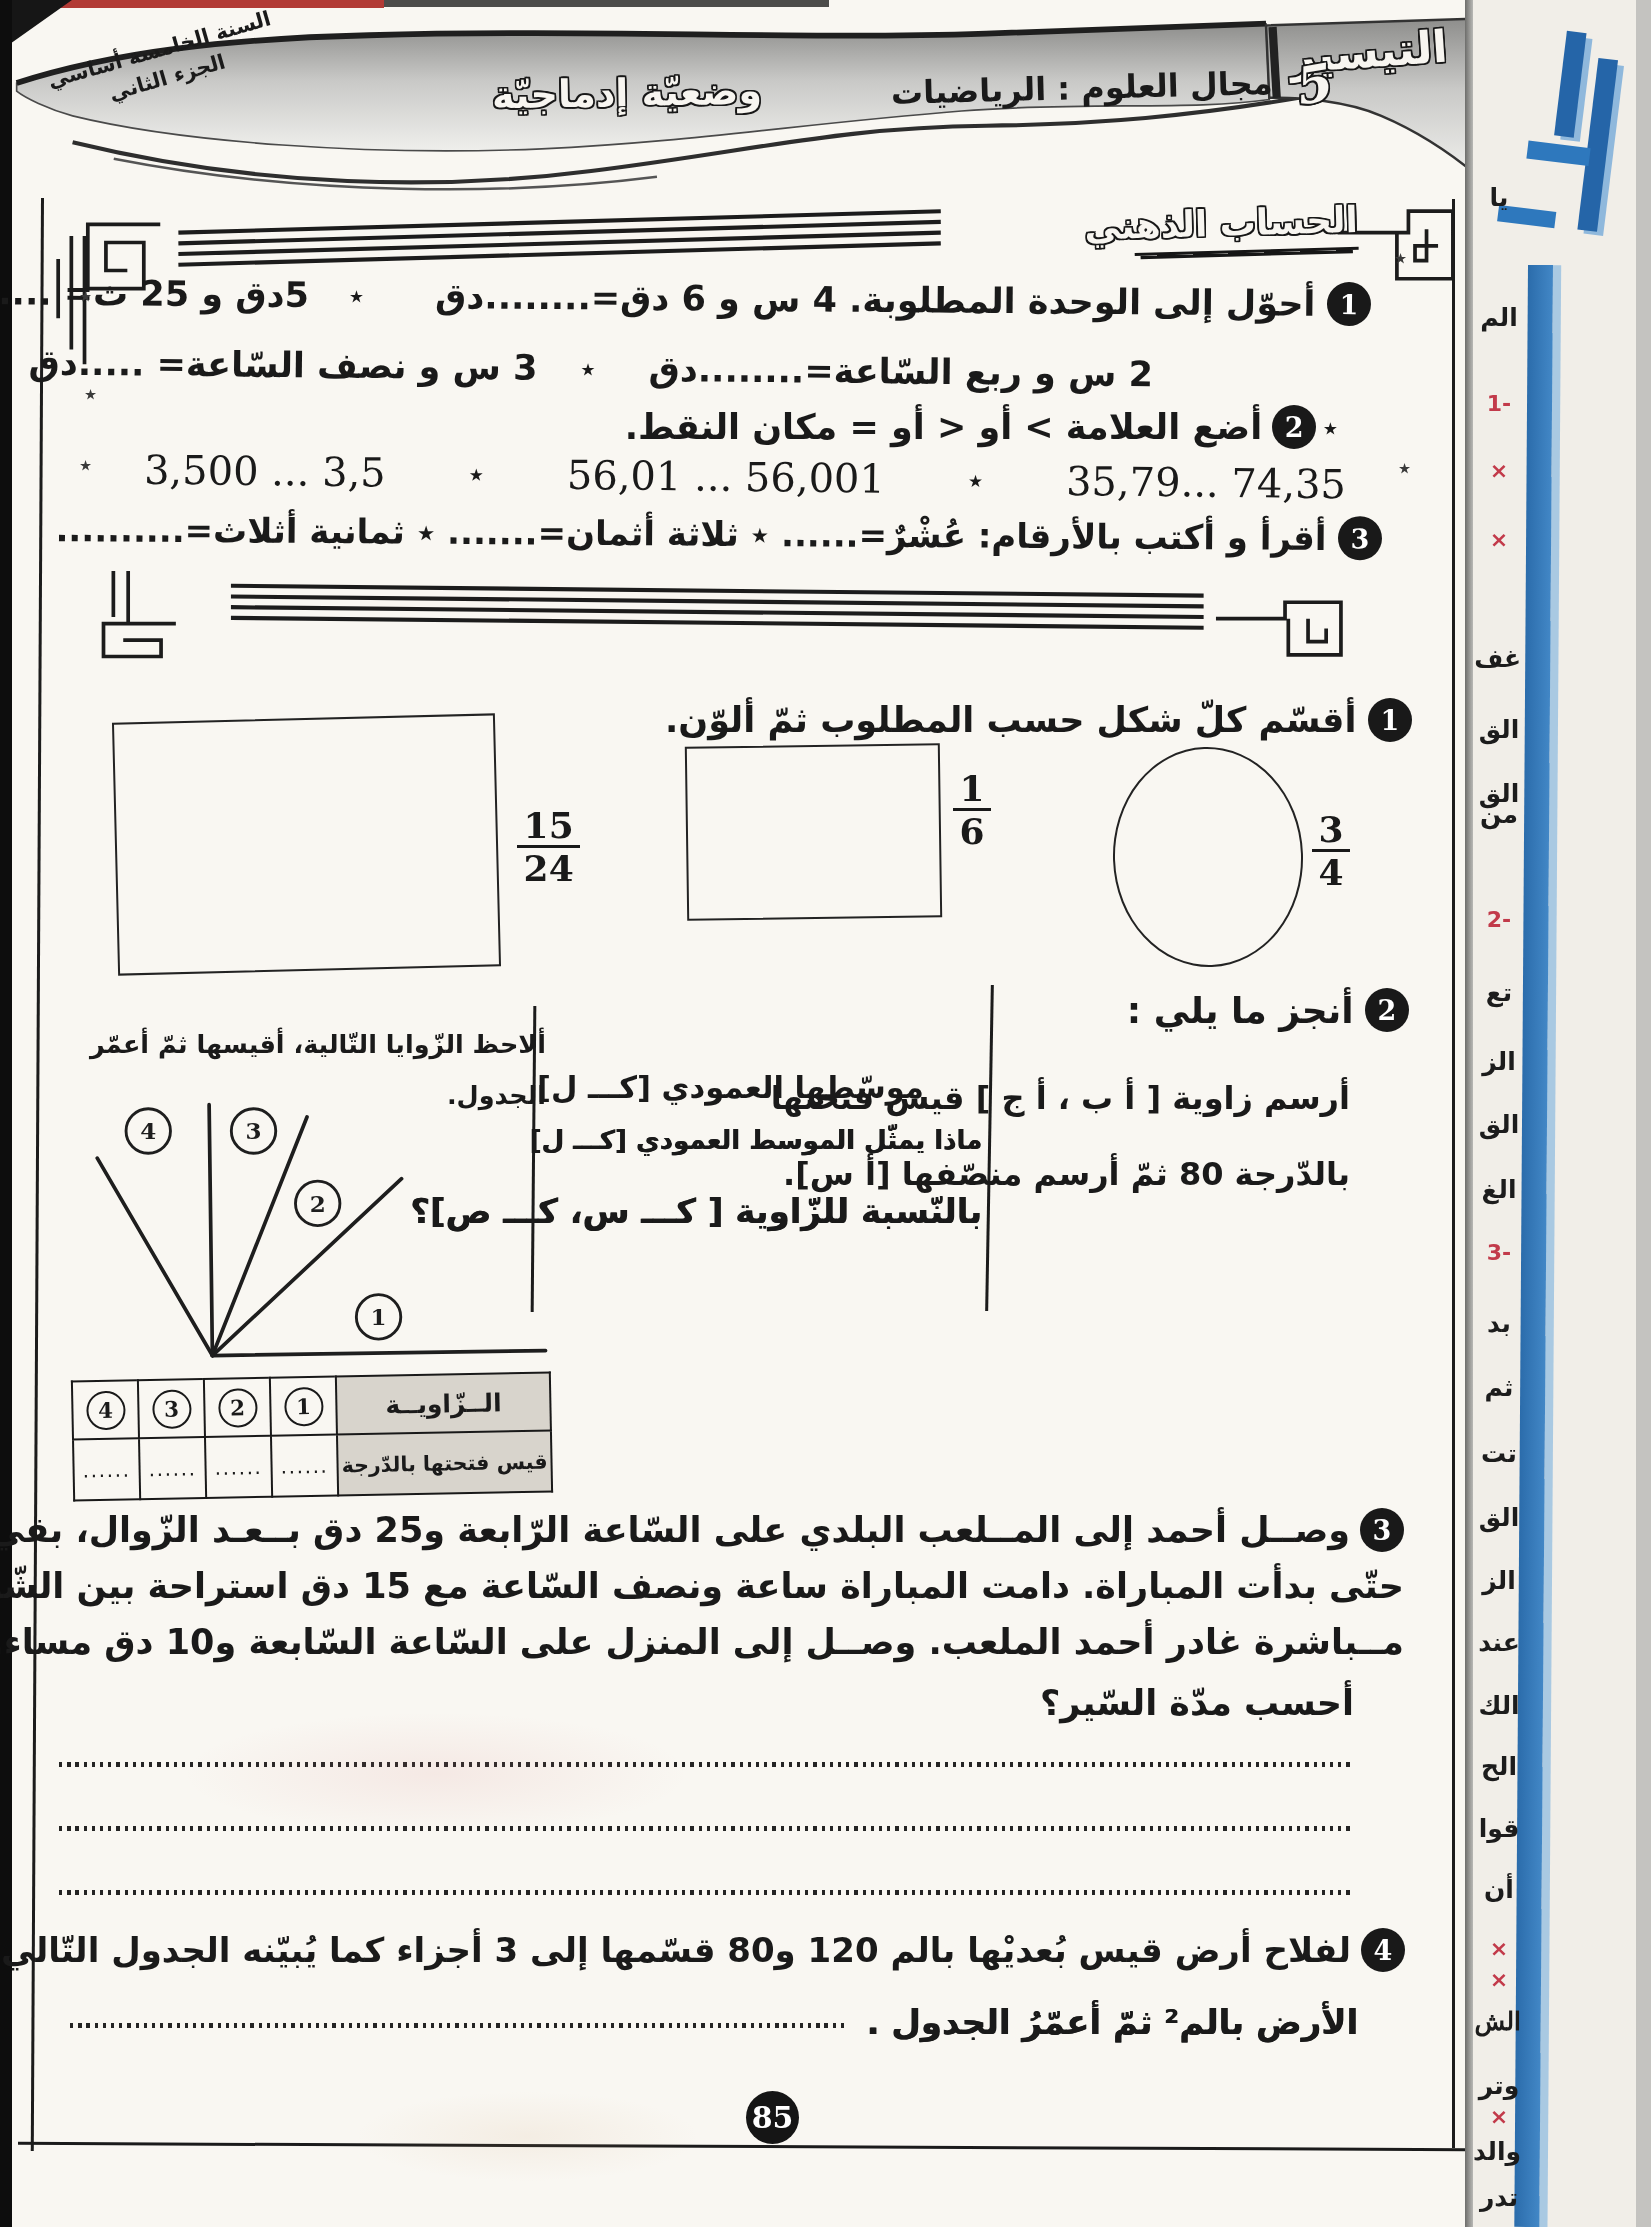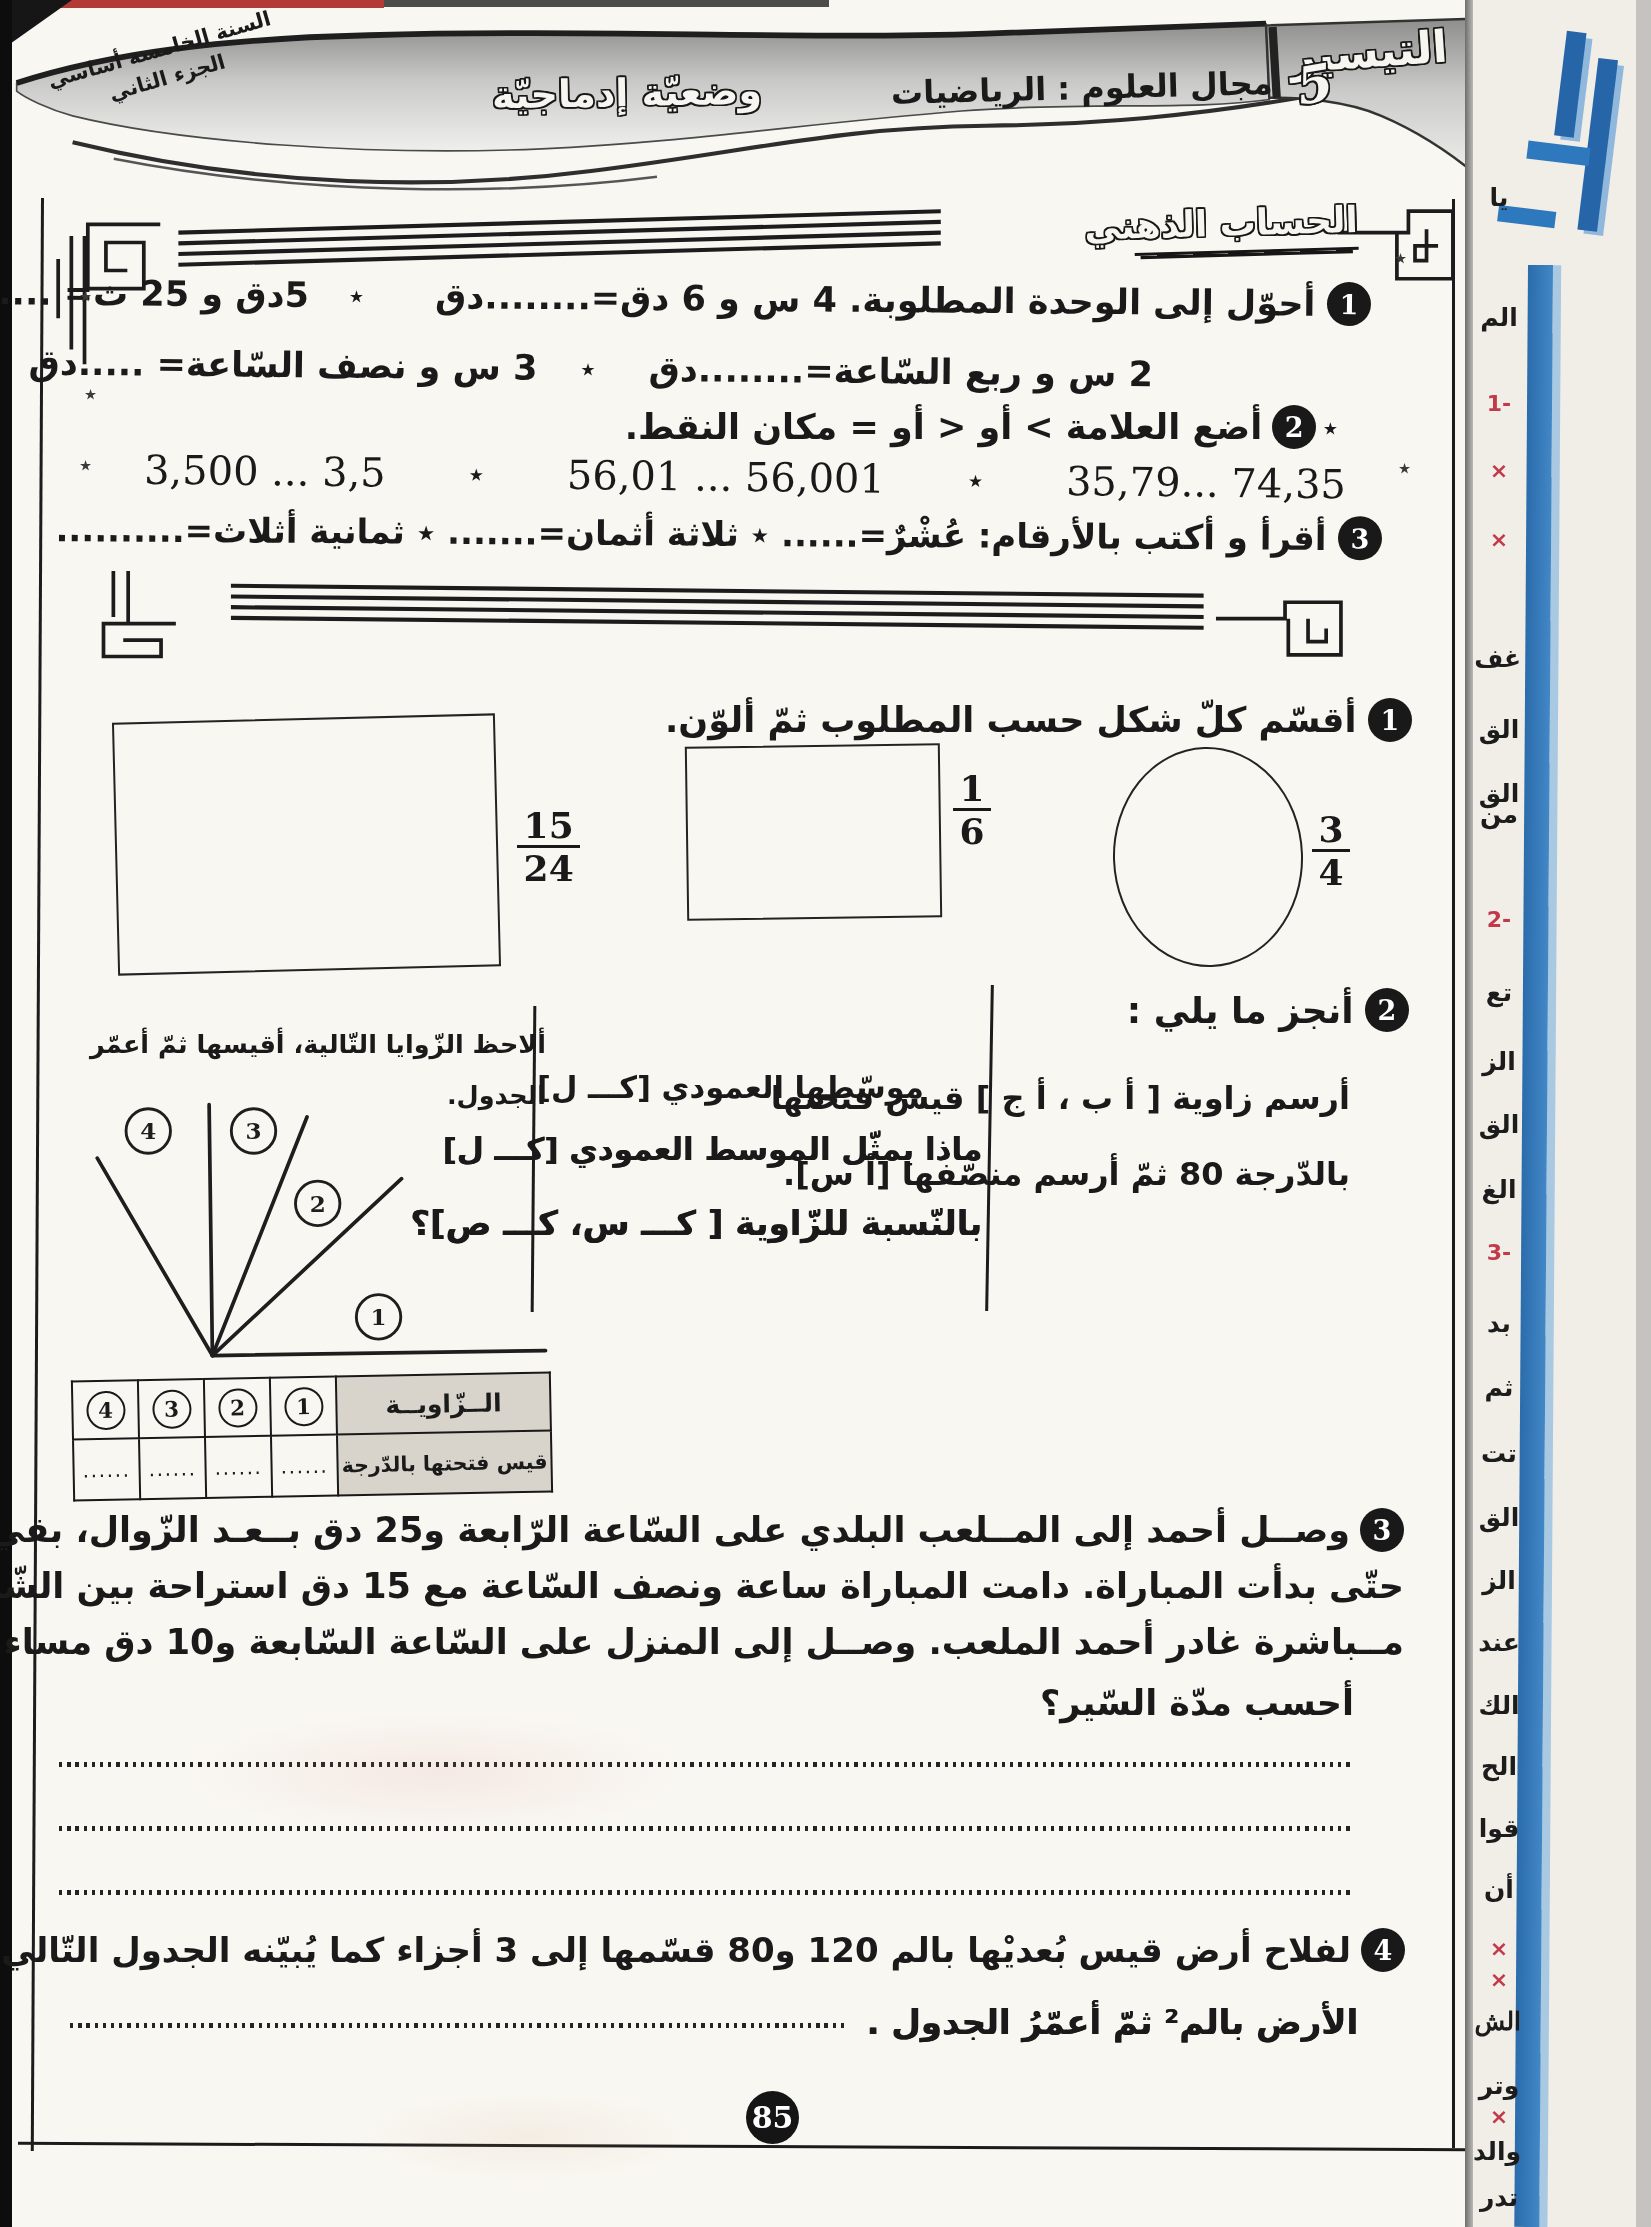--- a/index.html
+++ b/index.html
@@ -189,21 +189,21 @@
   <div class="vline" style="left:988px;top:985px;height:326px;transform:rotate(1deg);"></div>
   <div class="vline" style="left:532px;top:1006px;height:306px;transform:rotate(0.5deg);"></div>
 
   <div class="abs ar" style="left:1000px;top:1060px;width:350px;font-size:32px;line-height:76px;text-align:right;">
     <div>أرسم زاوية [ أ ب ، أ ج ] قيس فتحتها</div>
     <div>بالدّرجة 80 ثمّ أرسم منصّفها [أ س].</div>
   </div>
 
   <div class="abs ar" style="left:537px;top:1019px;width:445px;font-size:30.5px;text-align:right;">
     <div style="margin-top:51px;text-align:left;">موسّطها العمودي [كـــ ل]</div>
-    <div style="margin-top:26px;font-size:31px;text-shadow:0.6px 0 #1a1a1a;">ماذا يمثّل الموسط العمودي [كـــ ل]</div>
+    <div style="margin-top:20px;font-size:26px;text-shadow:0.6px 0 #1a1a1a;">ماذا يمثّل الموسط العمودي [كـــ ل]</div>
     <div style="margin-top:36px;font-size:34px;text-shadow:0.6px 0 #1a1a1a;">بالنّسبة للزّاوية [ كـــ س، كـــ ص]؟</div>
   </div>
 
   <div class="abs ar" style="left:64px;top:1019px;width:482px;font-size:25.5px;white-space:normal;text-align:right;line-height:51px;">ألاحظ الزّوايا التّالية، أقيسها ثمّ أعمّر الجدول.</div>
 
   <svg class="abs" style="left:56px;top:1080px" width="502" height="292" viewBox="0 0 610 355">
     <g stroke="#1e1e1e" stroke-width="4.5" stroke-linecap="round">
       <line x1="190" y1="335" x2="595" y2="329"></line>
       <line x1="190" y1="335" x2="420" y2="120"></line>
       <line x1="190" y1="335" x2="305" y2="45"></line>

